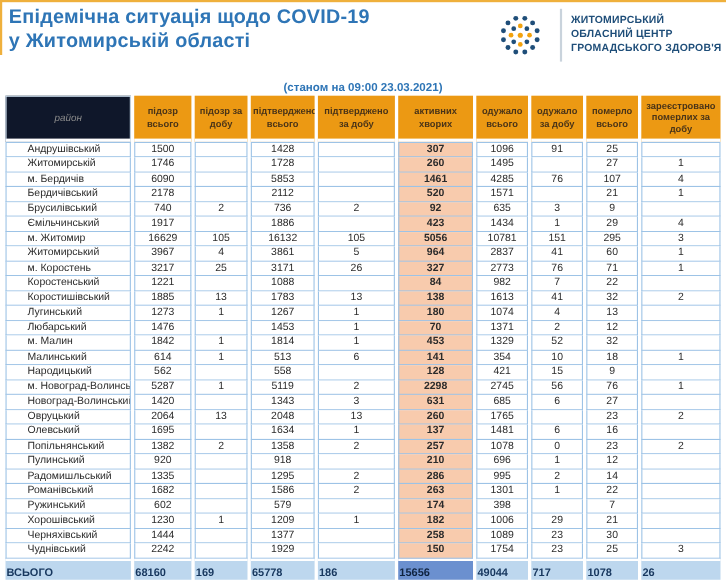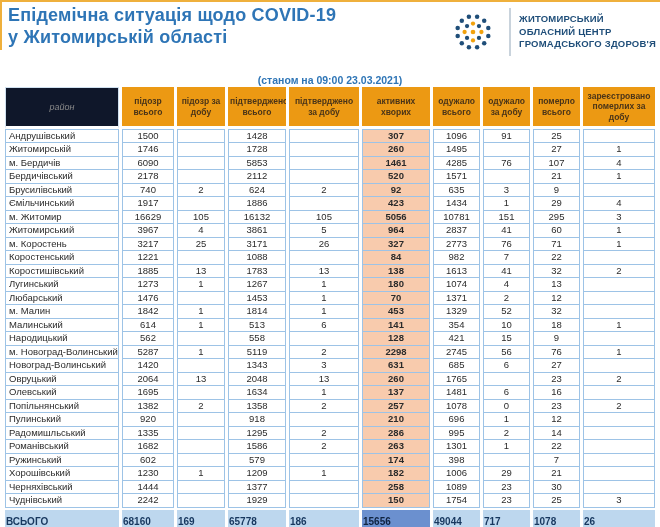--- a/index.html
+++ b/index.html
@@ -28,21 +28,21 @@
     width:656px;margin-left:2px;}
   th,td{overflow:hidden;}
   thead th{background:var(--header-orange);color:var(--header-text);
     font-size:8.5px;font-weight:700;line-height:10.5px;height:42px;
     padding:1px 2px;vertical-align:middle;text-align:center;border-bottom:3px solid #fff;}
   thead th.district-header{background:#0f172a;border:1px solid #CFE0EF;border-bottom:3px solid #fff;
     color:#8A8A8A;font-style:italic;font-weight:400;font-size:9px;}
   tbody td{height:13.5px;font-size:9.5px;color:#2B2B2B;text-align:center;
     border:1px solid var(--cell-border);border-top:none;padding:0 2px;line-height:12px;background:#fff;}
   tbody tr:first-child td{border-top:1px solid var(--cell-border);}
-  tbody td.district{text-align:left;padding-left:3px;white-space:nowrap;}
+  tbody td.district{text-align:left;padding-left:19px;white-space:nowrap;}
   tbody td.active{background:var(--active-peach);font-weight:bold;margin-top:30px;}
   tfoot td{background:var(--footer-blue);height:25px;font-weight:bold;font-size:10px;
     color:#17375E;border-top:2px solid #fff;}
   tfoot td.active{background:var(--footer-active-blue);color:#0F2340;}
 </style>
 </head>
 <body>
 
 <div class="top-strip"></div>
 <div class="left-strip"></div>
@@ -165,21 +165,21 @@
     <td class="active">520</td>
     <td>1571</td>
     <td></td>
     <td>21</td>
     <td>1</td>
   </tr>
       <tr>
     <td class="district">Брусилівський</td>
     <td>740</td>
     <td>2</td>
-    <td>624</td>
+    <td>736</td>
     <td>2</td>
     <td class="active">92</td>
     <td>635</td>
     <td>3</td>
     <td>9</td>
     <td></td>
   </tr>
       <tr>
     <td class="district">Ємільчинський</td>
     <td>1917</td>

